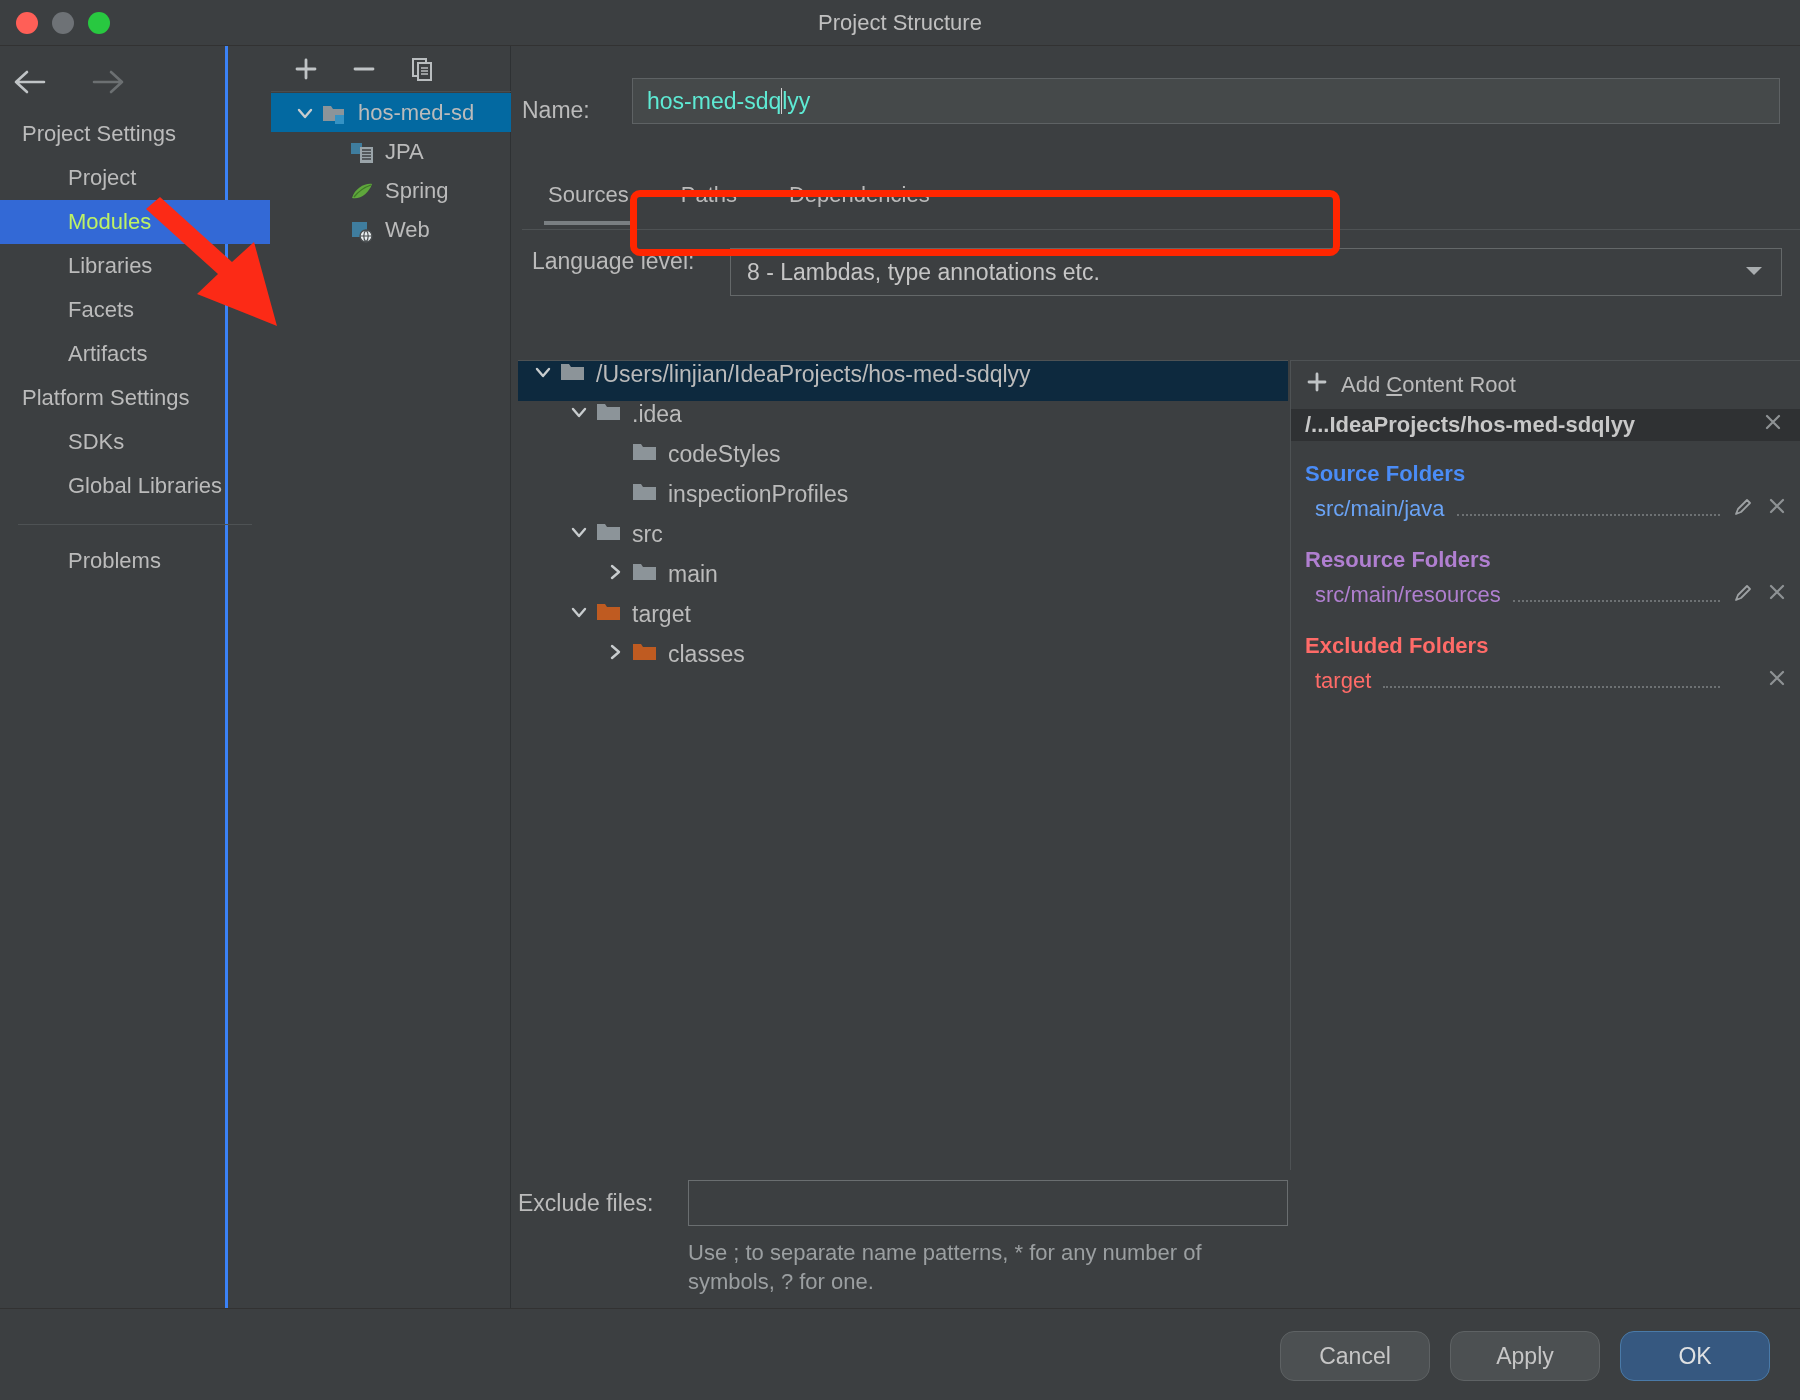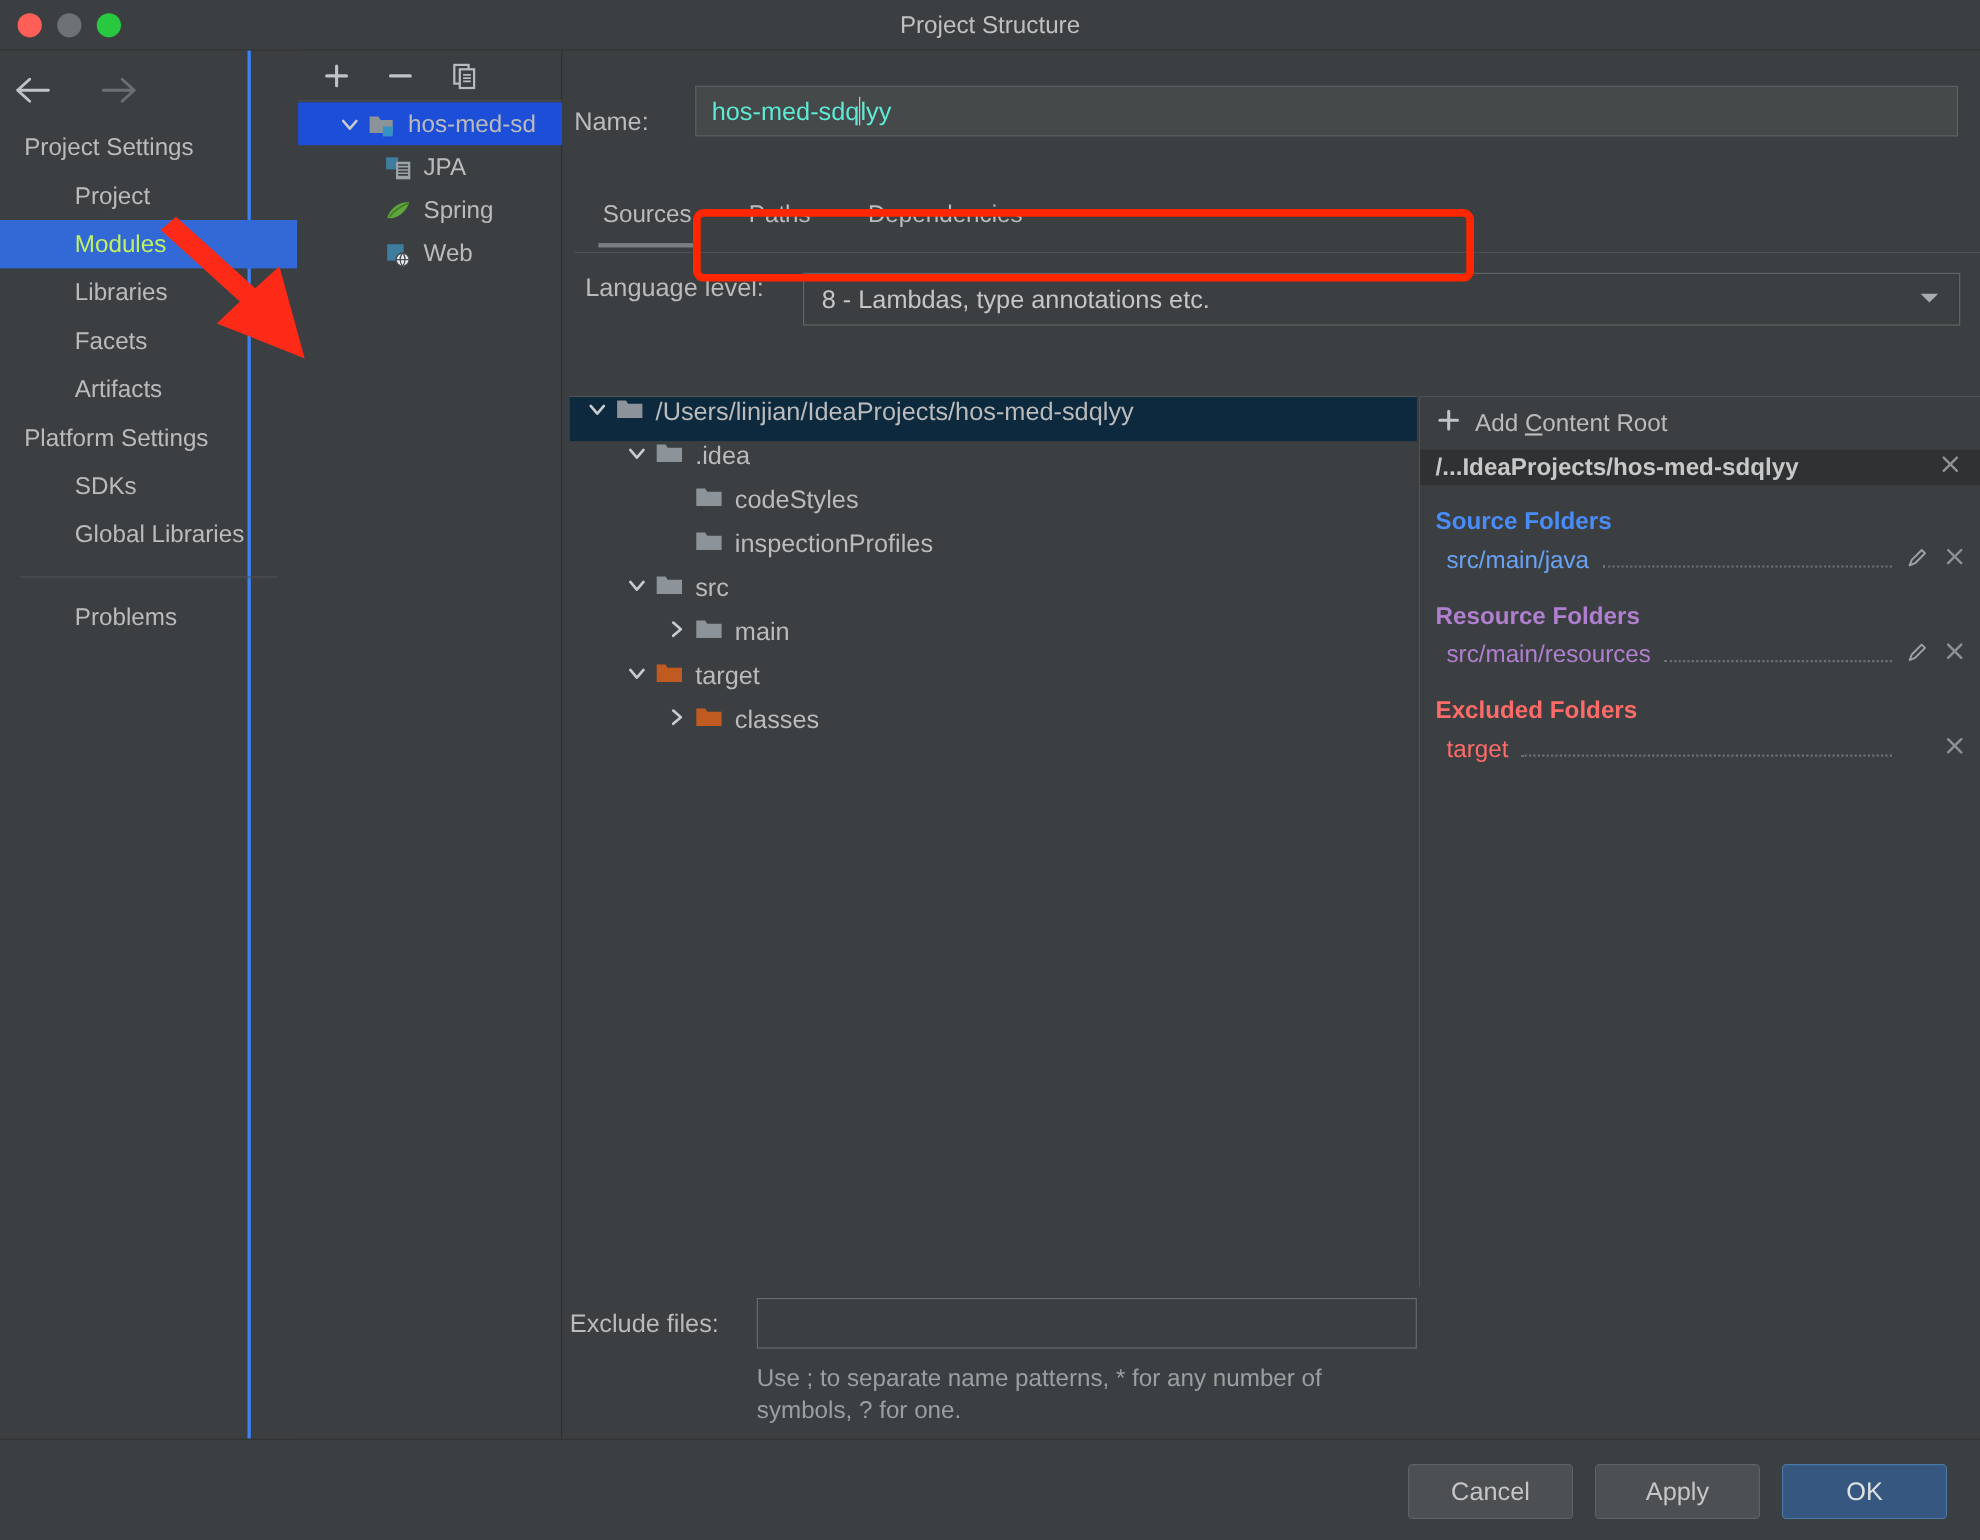--- a/index.html
+++ b/index.html
@@ -67,21 +67,21 @@
     position:absolute; left:0; top:0; width:240px; height:46px;
     border-bottom:1px solid #4a4d4f;
     display:flex; align-items:center; gap:28px; padding-left:20px;
   }
   .tbicon{ width:30px; height:30px; display:flex; align-items:center; justify-content:center; }
   .modtree{ position:absolute; left:0; top:47px; width:240px; }
   .modrow{
     height:39px; display:flex; align-items:center; font-size:22px;
     color:#bbbbbb; white-space:nowrap; overflow:hidden;
   }
-  .modrow.root{ background:#1d4ed8; padding-left:30px; }
+  .modrow.root{ background:#0369a1; padding-left:17px; }
   .modrow.child{ padding-left:78px; }
 
   
   .ic{ width:26px; height:22px; margin-right:10px; flex:0 0 auto; position:relative; }
 
   
   .main{
     position:absolute; left:512px; top:46px; width:1288px; height:1262px;
     background:#3c3f41;
   }
@@ -192,21 +192,21 @@
     font-size:22px; color:#9b9fa1; line-height:1.33;
   }
 
   
   .bottombar{
     position:absolute; left:0; top:1308px; width:1800px; height:92px;
     background:#3c3f41; border-top:1px solid #323232;
   }
   .btns{ position:absolute; right:30px; top:22px; display:flex; gap:20px; }
   .btn{
-    min-width:150px; height:50px; border-radius:4px;
+    min-width:150px; height:50px; border-radius:14px;
     background:#4c5052; border:1px solid #5e6264; color:#c6c6c6;
     font-size:23px; display:flex; align-items:center; justify-content:center;
     padding:0 26px;
   }
   .btn.primary{ background:#365880; border-color:#4a7aa8; color:#dfe1e2; }
 
   
   .arrow{ position:absolute; left:0; top:0; pointer-events:none; }
 </style>
 </head>

